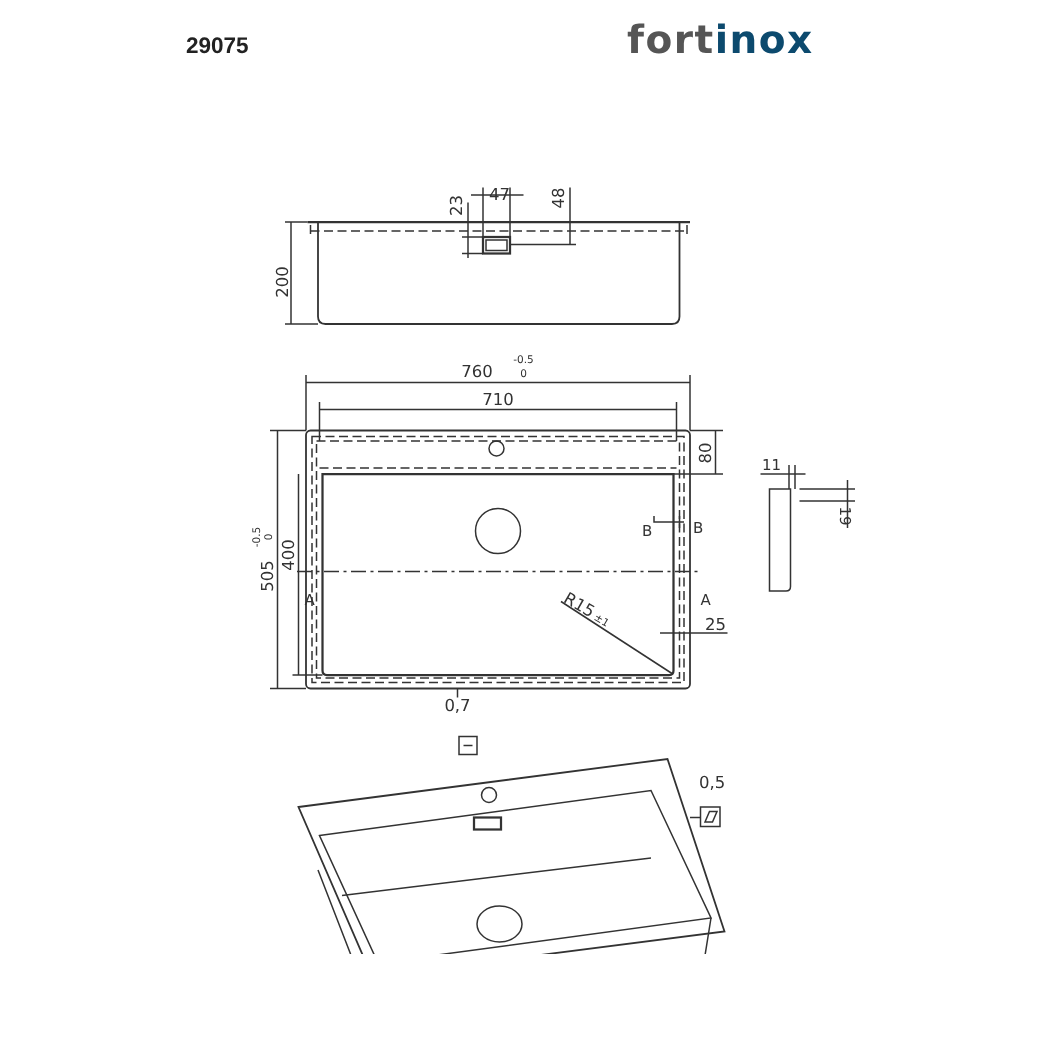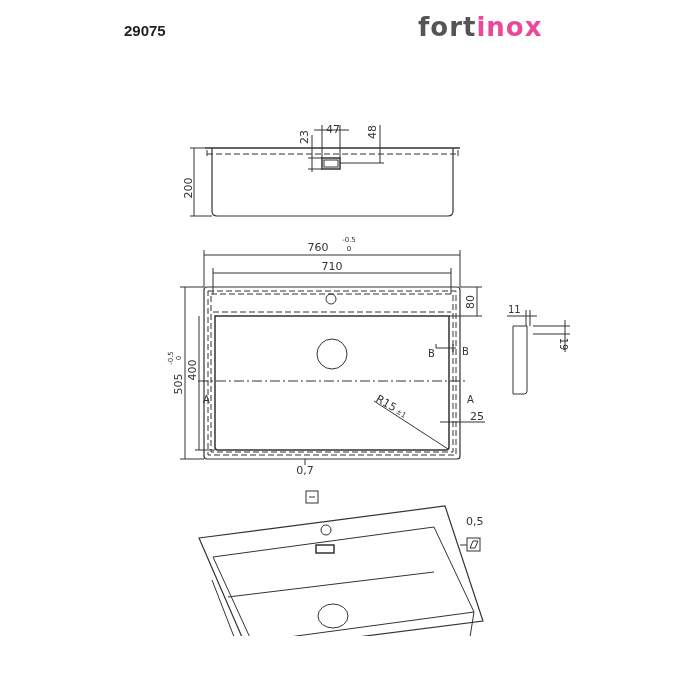--- a/index.html
+++ b/index.html
@@ -1,19 +1,19 @@
 <!DOCTYPE html>
 <html><head>
 <meta charset="utf-8">
 <style>
   html, body { margin: 0; padding: 0; background: #ffffff; }
   #page { position: relative; width: 700px; height: 636px; background: #fff; overflow: hidden; }
   .model-code { position: absolute; left: 124px; top: 22px; font-family: "Liberation Sans", sans-serif; font-weight: bold; font-size: 15px; color: #222; }
   .brand { position: absolute; left: 418px; top: 12px; font-family: "DejaVu Sans", sans-serif; font-weight: bold; font-size: 26px; letter-spacing: 1px; color: #555; }
-  .brand .b2 { color: #ec4899; }
+  .brand .b2 { color: #0c4a6e; }
   svg#drawing { position: absolute; left: 0; top: 0; }
   svg text { font-family: "DejaVu Sans", sans-serif; fill: #333; }
 </style>
 </head>
 <body>
 
 <div id="page">
   <div class="model-code">29075</div>
   <div class="brand"><span>fort</span><span class="b2">inox</span></div>
 

